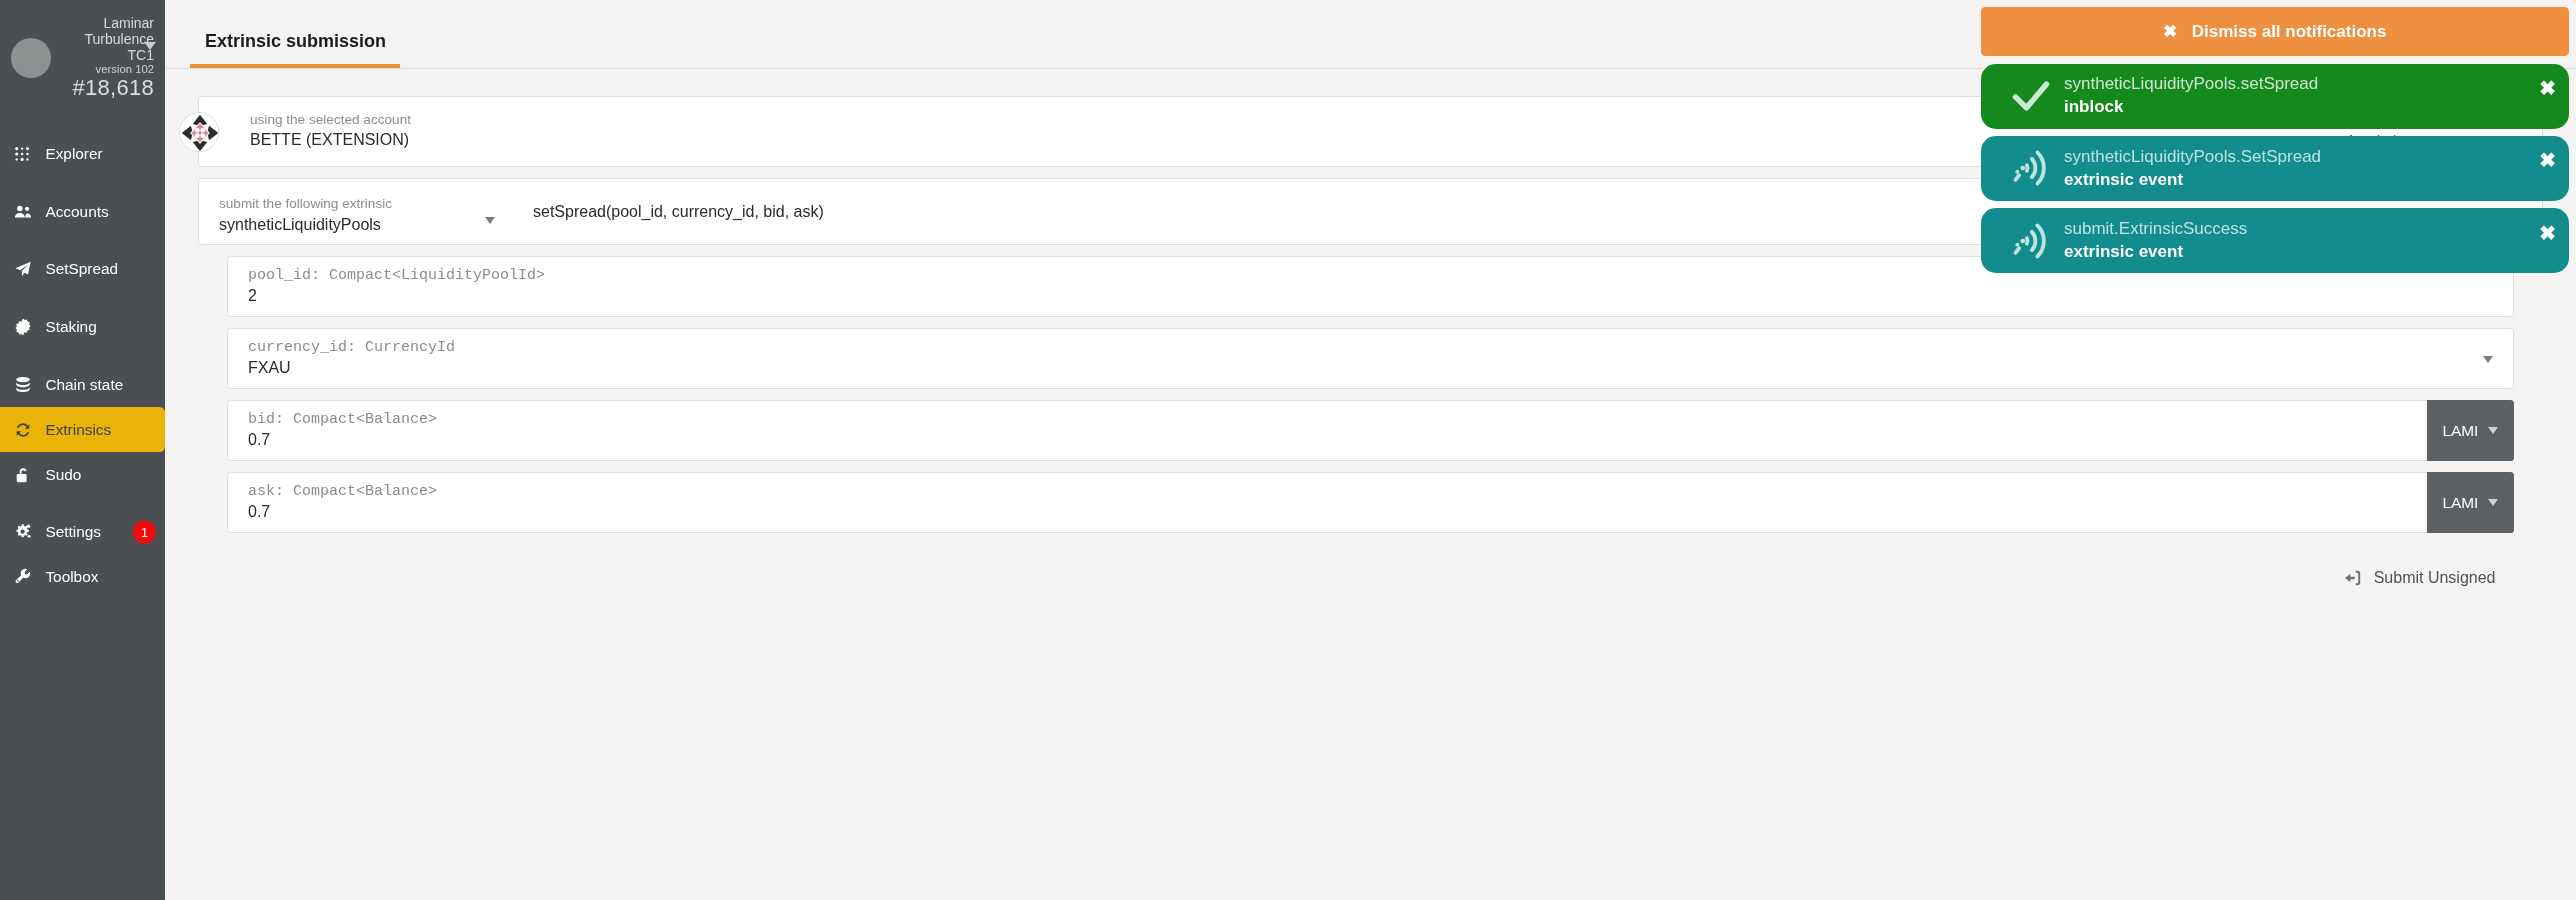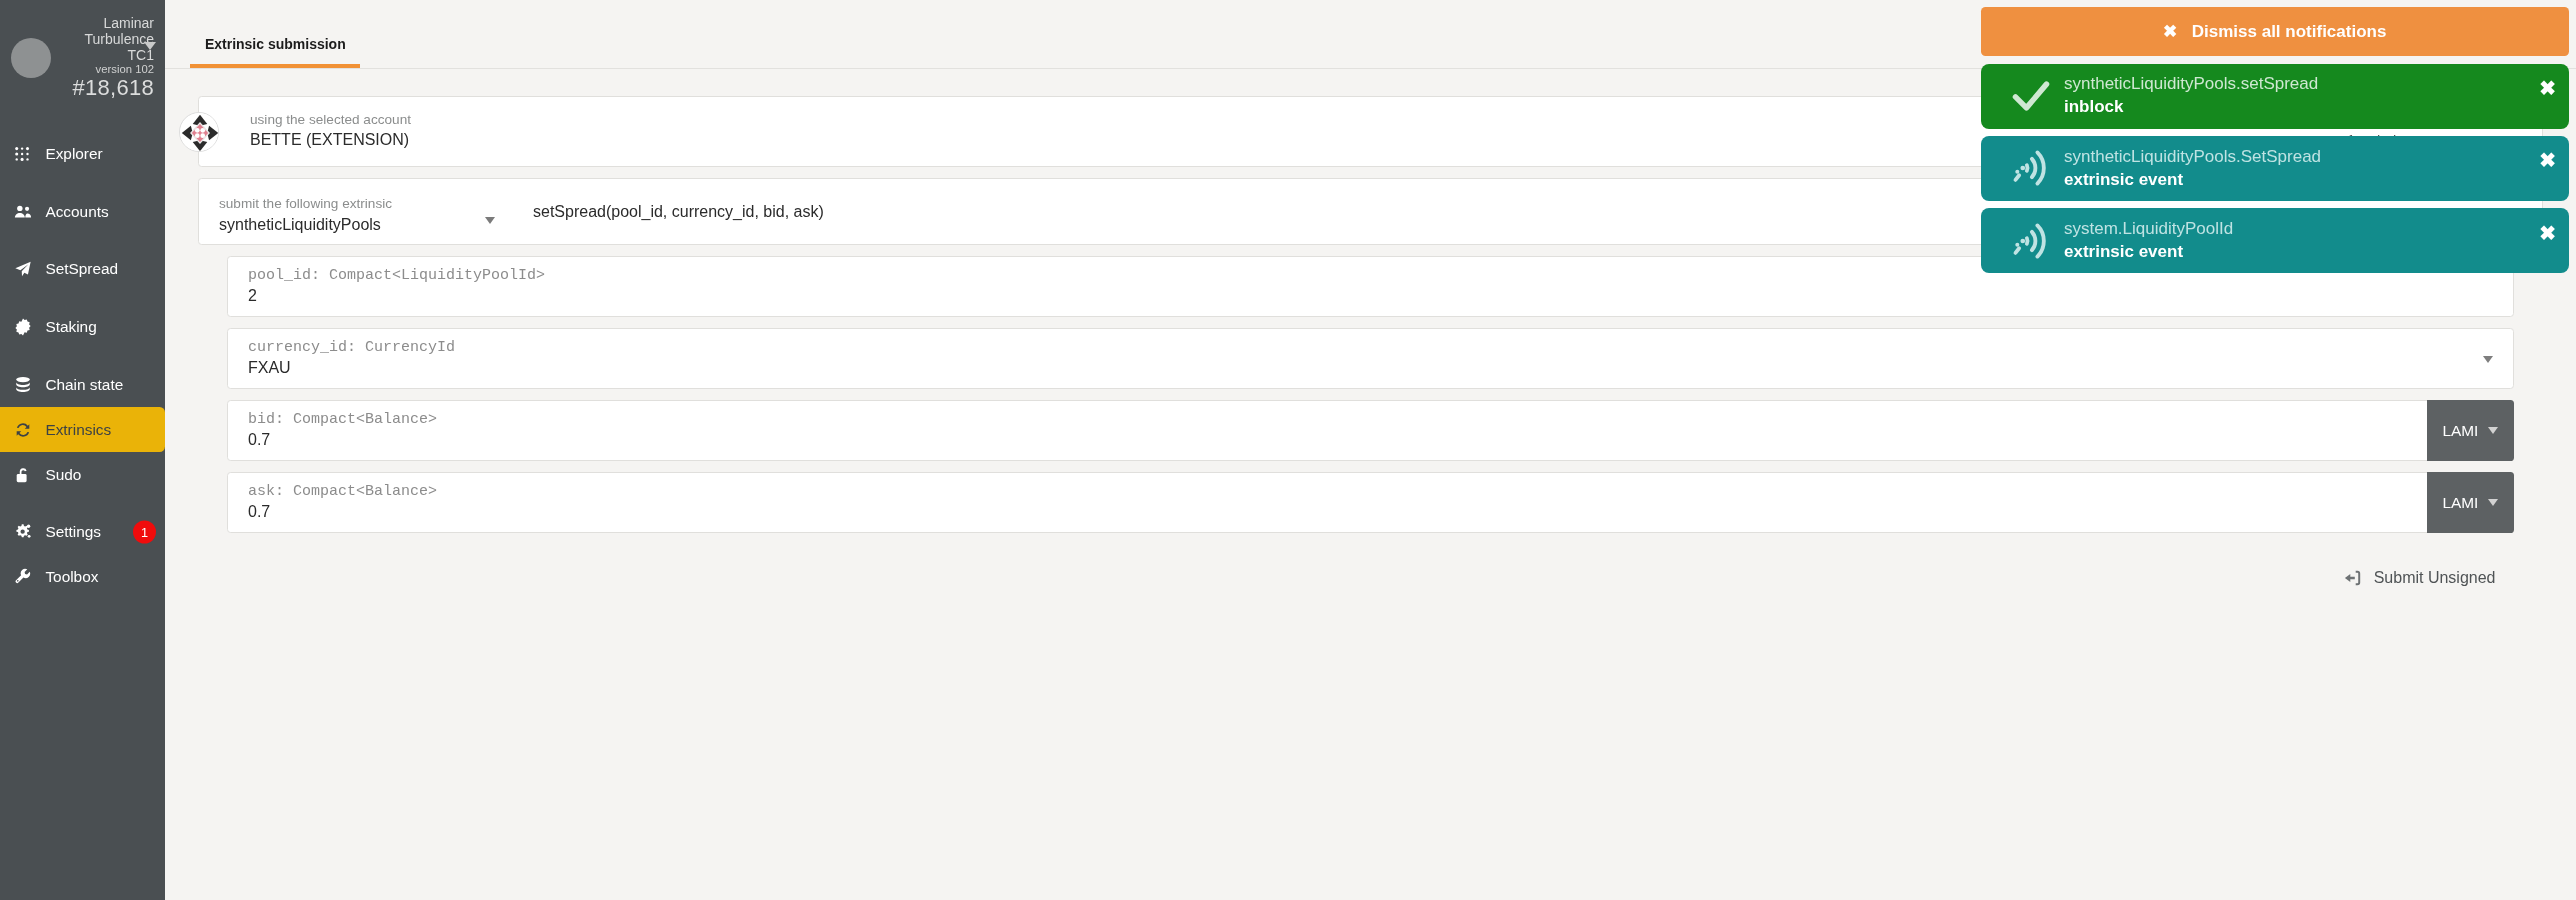--- a/index.html
+++ b/index.html
@@ -66,21 +66,21 @@
 
   
   .main { flex: 1; height: 900px; position: relative; background: #f5f4f2; }
   .topbar {
     height: 69px; padding: 0 0 0 25.4px;
     display: flex; align-items: flex-end;
     border-bottom: 0.9px solid #e2e1de;
     background: #f5f4f2;
   }
   .tab {
-    font-size: 14px; font-weight: bold; color: #1c1c1c;
+    font-size: 18px; font-weight: bold; color: #1c1c1c;
     padding: 0 14.5px 16.3px 14.5px;
     position: relative; cursor: pointer;
   }
   .tab .underline {
     position: absolute; left: 0; right: 0; bottom: 0;
     height: 4.5px; background: #f19135;
   }
 
   .content { padding: 27px 33px 0 33px; position: relative; }
 
@@ -216,21 +216,21 @@
     z-index: 50;
   }
   .notif-dismiss {
     background: #ef9040; color: #fff;
     border-radius: 4.5px;
     height: 49px;
     display: flex; align-items: center; justify-content: center; gap: 14.5px;
     font-size: 17px; font-weight: bold; cursor: pointer;
   }
   .notif {
-    border-radius: 8px;
+    border-radius: 15px;
     min-height: 65px;
     display: flex; align-items: center;
     padding: 9px 14.5px 9px 16.3px;
     position: relative;
     color: #fff;
     cursor: pointer;
   }
   .notif.green { background: #15891e; }
   .notif.teal  { background: #128c8c; }
   .notif-ico { width: 67px; flex: 0 0 67px; display: flex; align-items: center; justify-content: center; }
@@ -521,21 +521,21 @@
           <svg viewBox="0 0 46 46" fill="none" stroke="#bfe3e3" stroke-width="4.2" stroke-linecap="round">
               <path d="M30 6a24 24 0 0 1 0 34"></path>
               <path d="M24 13a15 15 0 0 1 0 20"></path>
               <path d="M18.5 20a7 7 0 0 1 0 6"></path>
               <circle cx="14" cy="23" r="2.6" fill="#bfe3e3" stroke="none"></circle>
               <path d="M10 31l-4 5"></path>
               <circle cx="8" cy="27" r="2.2" fill="#bfe3e3" stroke="none"></circle>
             </svg>
         </div>
         <div class="notif-body">
-          <span class="notif-head">system.LiquidityPoolId</span>
+          <span class="notif-head">submit.ExtrinsicSuccess</span>
           <span class="notif-sub">extrinsic event</span>
         </div>
         <span class="notif-close">✖</span>
       </div>
 
     </div>
 
   </section>
 </div>
 

